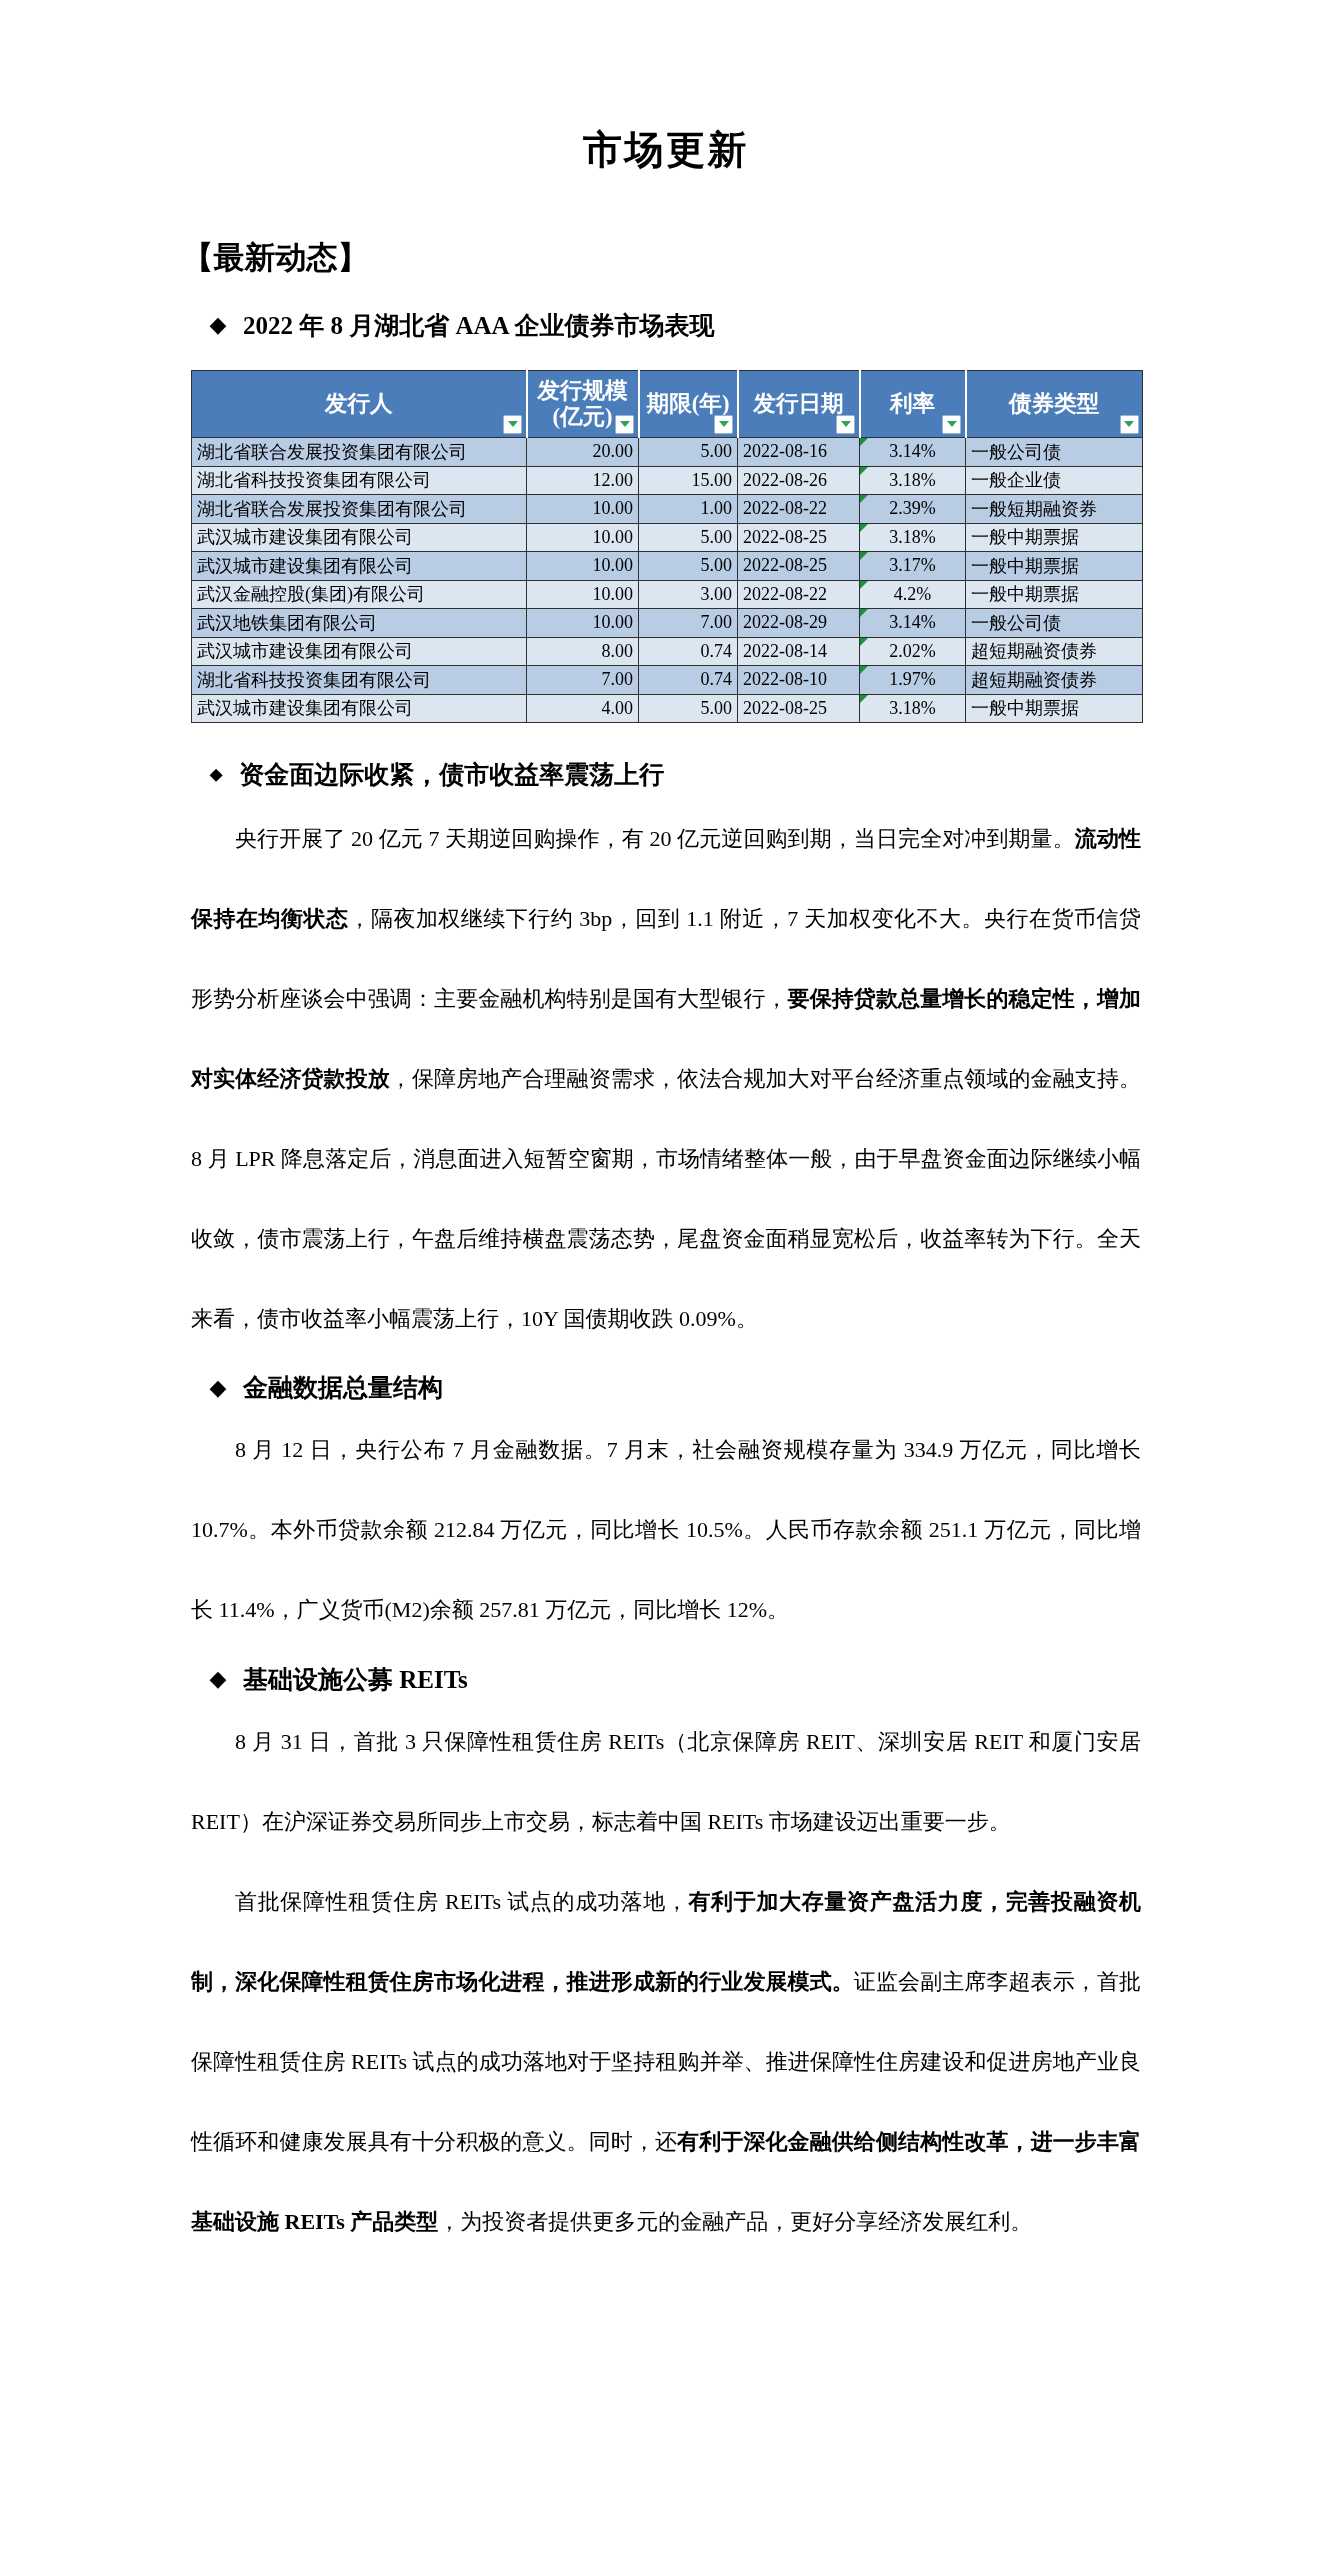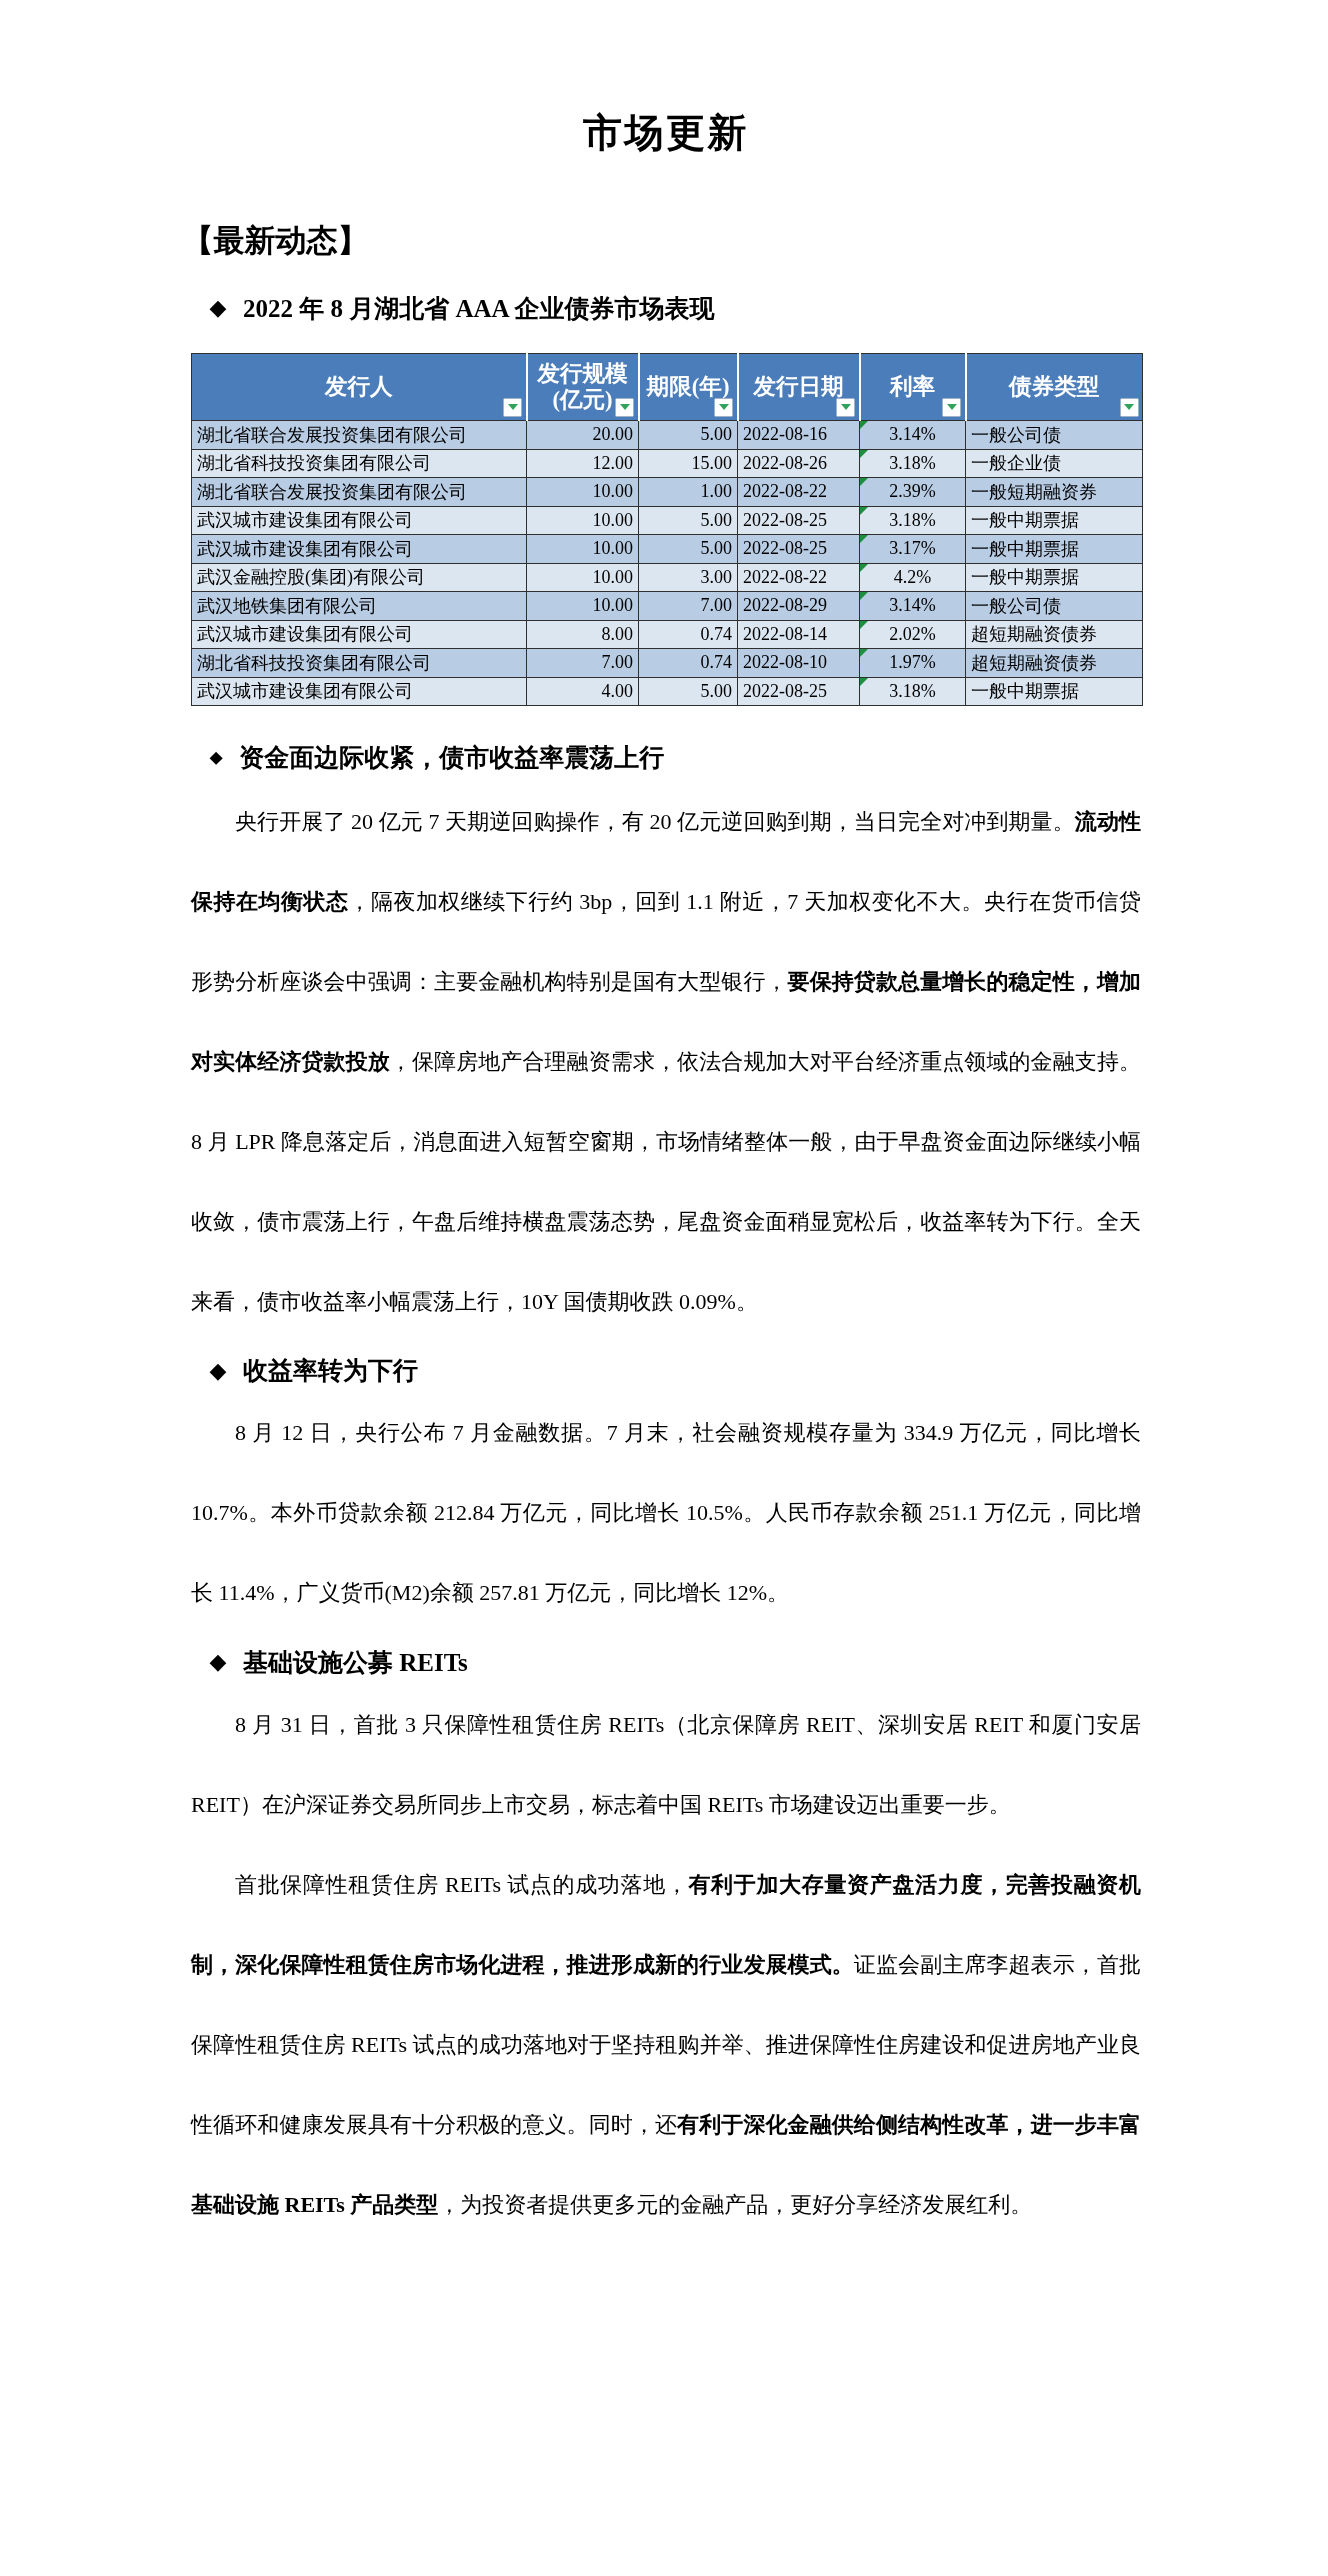--- a/index.html
+++ b/index.html
@@ -10,21 +10,21 @@
     color: #000;
     font-family: "Liberation Serif", "DejaVu Serif", serif;
     overflow: hidden;
   }
   .page {
     position: relative;
     width: 1328px; height: 2576px;
     padding: 107px 187px 0 191px;
   }
   .doc-title {
-    margin: 0;
+    margin: 17px;
     font-size: 39px; font-weight: 700;
     text-align: center; letter-spacing: 2.5px;
     line-height: 52px;
   }
   .section-label {
     margin: 62px 0 0 -8.4px;
     font-size: 31px; font-weight: 700;
     line-height: 40px;
   }
   .diamond-heading {
@@ -224,21 +224,21 @@
         </tr>
       </tbody>
   </table>
 
   <div class="diamond-heading h-after-table">
     <span class="diamond">◆</span><span>资金面边际收紧，债市收益率震荡上行</span>
   </div>
   <p class="para"><span>央行开展了 20 亿元 7 天期逆回购操作，有 20 亿元逆回购到期，当日完全对冲到期量。</span><span class="b">流动性保持在均衡状态</span><span>，隔夜加权继续下行约 3bp，回到 1.1 附近，7 天加权变化不大。央行在货币信贷形势分析座谈会中强调：主要金融机构特别是国有大型银行，</span><span class="b">要保持贷款总量增长的稳定性，增加对实体经济贷款投放</span><span>，保障房地产合理融资需求，依法合规加大对平台经济重点领域的金融支持。8 月 LPR 降息落定后，消息面进入短暂空窗期，市场情绪整体一般，由于早盘资金面边际继续小幅收敛，债市震荡上行，午盘后维持横盘震荡态势，尾盘资金面稍显宽松后，收益率转为下行。全天来看，债市收益率小幅震荡上行，10Y 国债期收跌 0.09%。</span></p>
 
   <div class="diamond-heading h-mid">
-    <span class="diamond">◆</span><span>收益率转为下行</span>
+    <span class="diamond">◆</span><span>金融数据总量结构</span>
   </div>
   <p class="para"><span>8 月 12 日，央行公布 7 月金融数据。7 月末，社会融资规模存量为 334.9 万亿元，同比增长 10.7%。本外币贷款余额 212.84 万亿元，同比增长 10.5%。人民币存款余额 251.1 万亿元，同比增长 11.4%，广义货币(M2)余额 257.81 万亿元，同比增长 12%。</span></p>
 
   <div class="diamond-heading h-mid">
     <span class="diamond">◆</span><span>基础设施公募 REITs</span>
   </div>
   <p class="para"><span>8 月 31 日，首批 3 只保障性租赁住房 REITs（北京保障房 REIT、深圳安居 REIT 和厦门安居 REIT）在沪深证券交易所同步上市交易，标志着中国 REITs 市场建设迈出重要一步。</span></p>
   <p class="para"><span>首批保障性租赁住房 REITs 试点的成功落地，</span><span class="b">有利于加大存量资产盘活力度，完善投融资机制，深化保障性租赁住房市场化进程，推进形成新的行业发展模式。</span><span>证监会副主席李超表示，首批保障性租赁住房 REITs 试点的成功落地对于坚持租购并举、推进保障性住房建设和促进房地产业良性循环和健康发展具有十分积极的意义。同时，还</span><span class="b">有利于深化金融供给侧结构性改革，进一步丰富基础设施 REITs 产品类型</span><span>，为投资者提供更多元的金融产品，更好分享经济发展红利。</span></p>
 
 </div>

